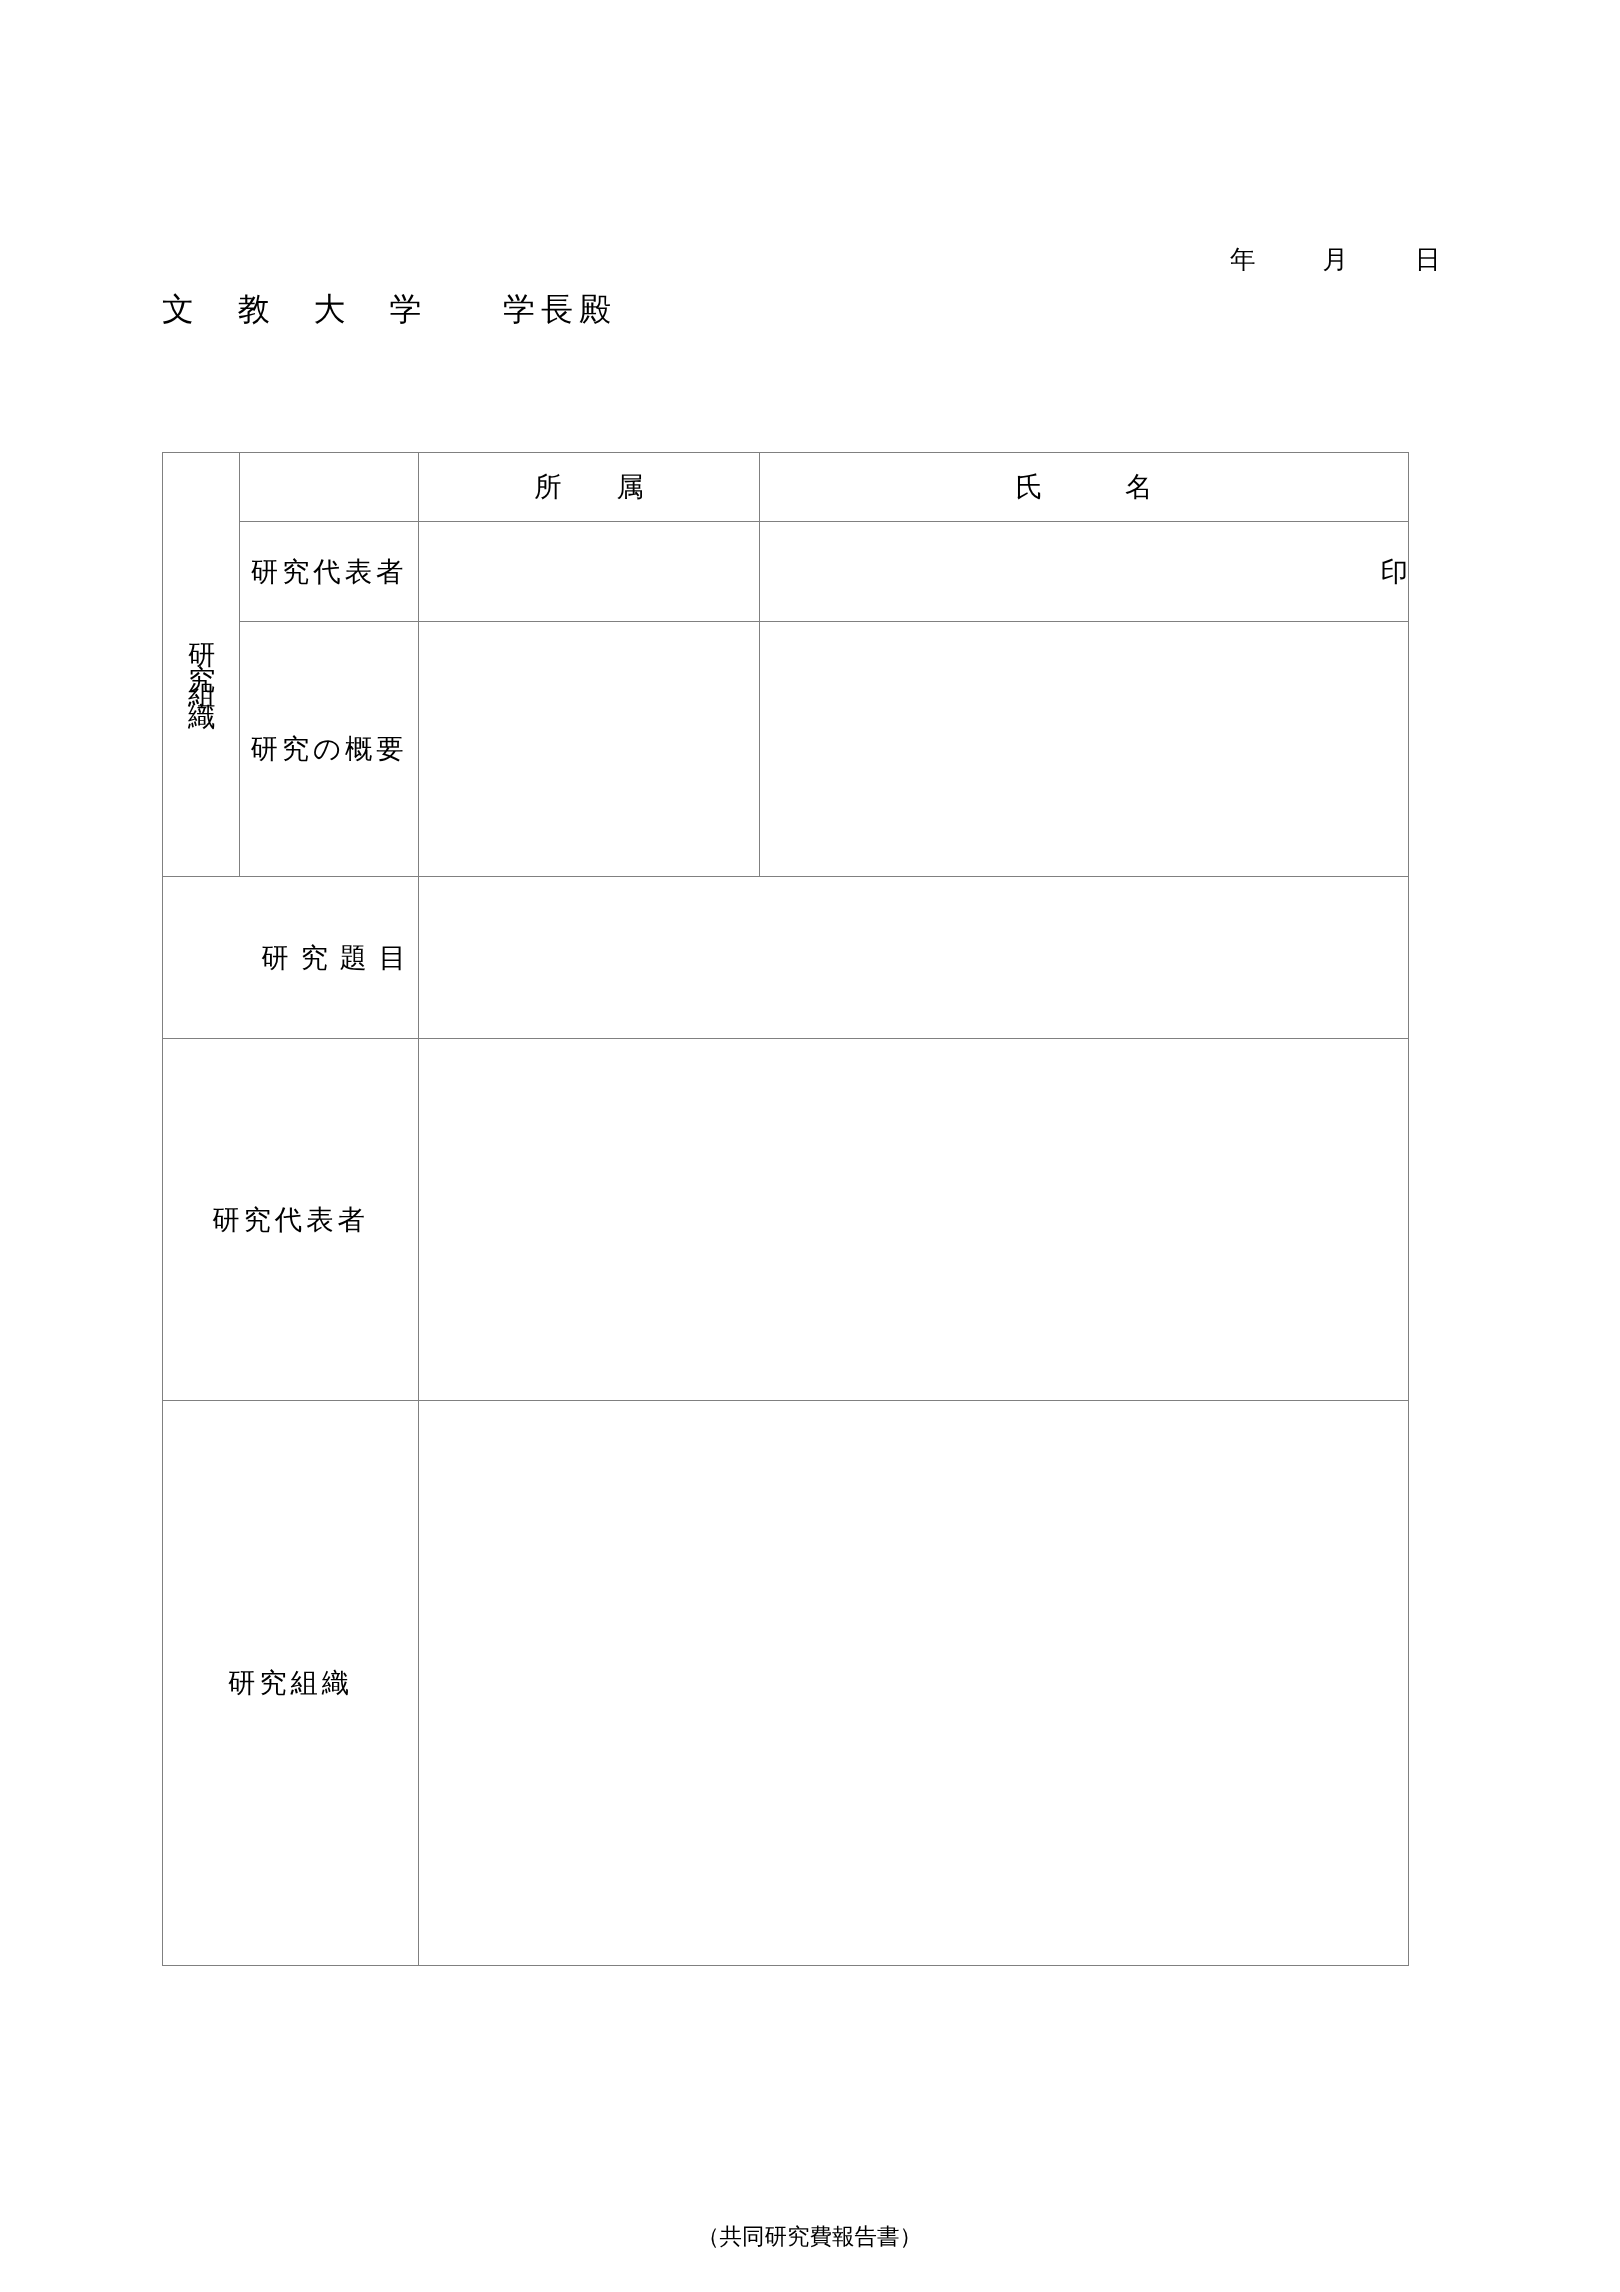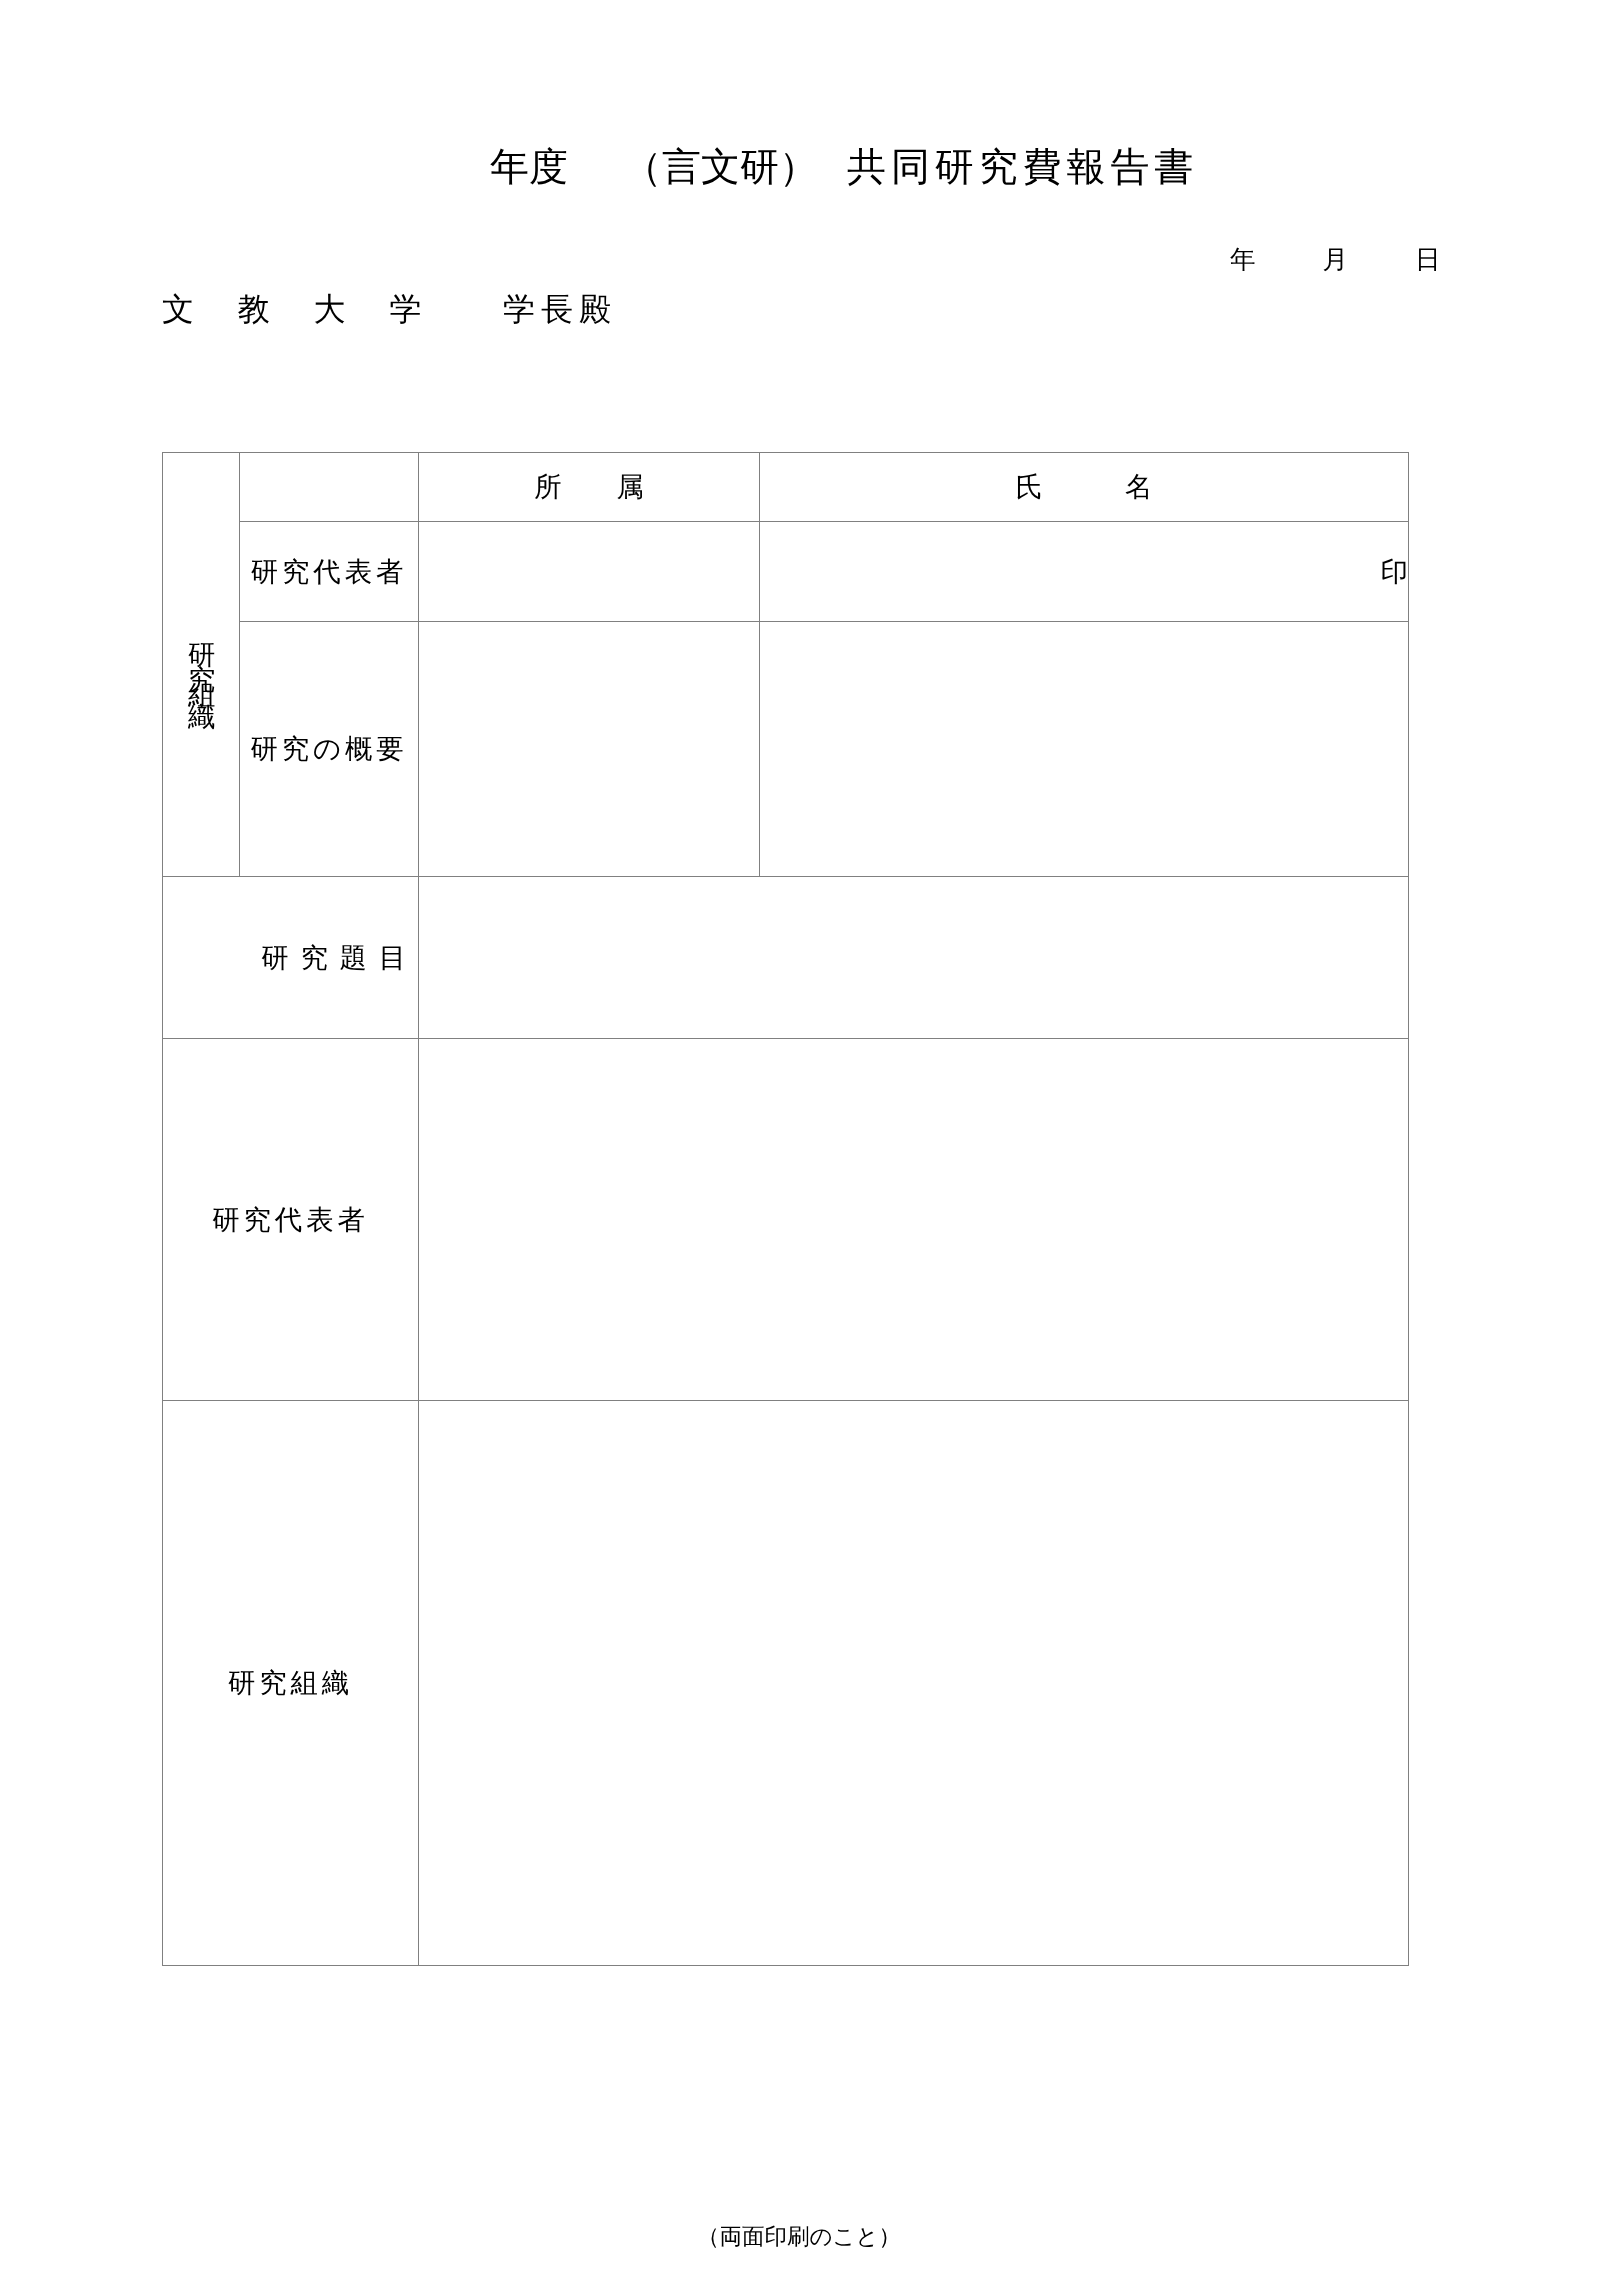--- a/index.html
+++ b/index.html
@@ -76,25 +76,20 @@
   .footer-note {
     position:absolute; left:697px; top:2223px;
     font-size:22.5px; line-height:1.2; white-space:nowrap;
   }
 </style>
 </head>
 <body>
 
 <div class="page">
 
-  <div class="title">
-    <span class="t1">年度</span>
-    <span class="t2">（言文研）</span>
-    <span class="t3">共同研究費報告書</span>
-  </div>
 
   <div class="dateline">
     <span>年</span>
     <span>月</span>
     <span>日</span>
   </div>
 
   <div class="addressee">文　教　大　学　　学長殿</div>
 
   <table class="main">
@@ -134,16 +129,16 @@
       <td colspan="2"></td>
     </tr>
     <tr style="height:565px">
       <td class="label5" colspan="2">研究組織</td>
       <td colspan="2"></td>
     </tr>
   </tbody>
     </table>
 
 
-  <div class="footer-note">（両面印刷のこと）</div>
+  <div class="footer-note">（共同研究費報告書）</div>
 
 </div>
 
 
 </body></html>

